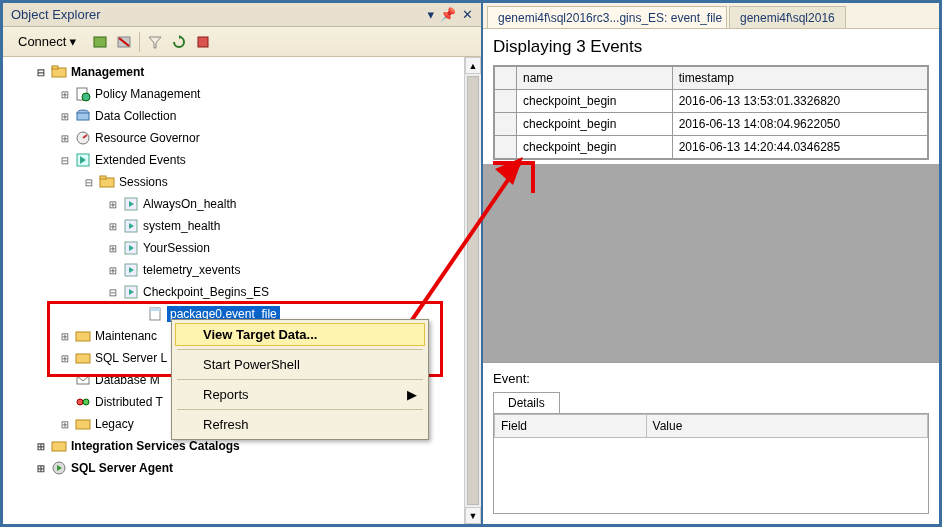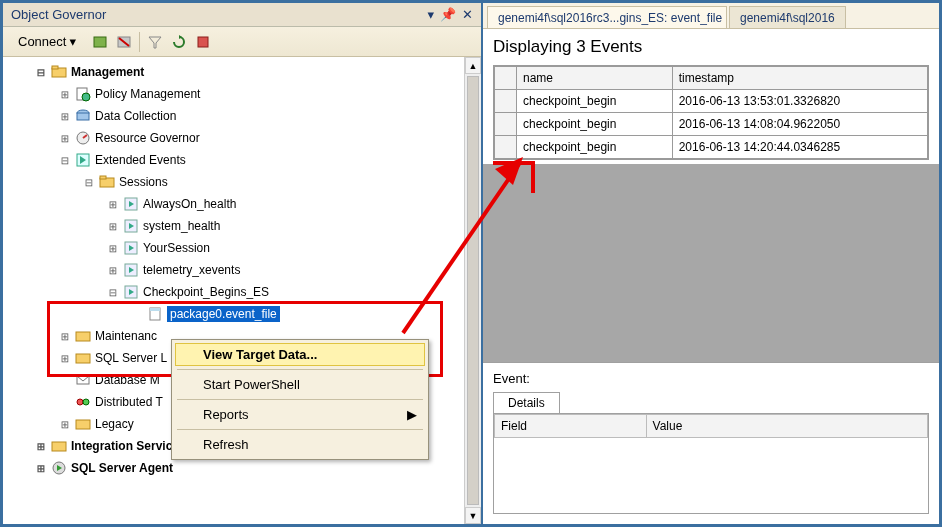--- a/index.html
+++ b/index.html
@@ -181,21 +181,21 @@
   .detail-grid {
     border:1px solid #a0a0a0;
     border-top:none;
     height:100px;
   }
   .detail-grid table{border-collapse:collapse;width:100%;}
   .detail-grid th{ border:1px solid #bcbcbc; padding:4px 6px; text-align:left; font-weight:normal; background:#f3f3f3;}
   .context-menu {
     position:absolute;
     left:168px;
-    top:336px;
+    top:316px;
     width:258px;
     background:#f6f0df;
     border:1px solid #97917b;
     box-shadow:2px 2px 4px rgba(0,0,0,0.3);
     z-index:50;
     padding:3px;
   }
   .context-menu .mi{
     padding:4px 18px 4px 28px;
     font-size:13px;
@@ -222,21 +222,21 @@
     pointer-events:none;
   }
 </style>
 </head>
 <body>
 
 <div class="frame">
 
   <div class="left-pane">
     <div class="pane-header">
-      <span>Object Governor</span>
+      <span>Object Explorer</span>
       <span class="pins">
         <span class="icon">▾</span>
         <span class="icon">📌</span>
         <span class="icon">✕</span>
       </span>
     </div>
     <div class="toolbar">
       <div class="connect-btn">
         <span>Connect</span>
         <span class="icon">▾</span>

